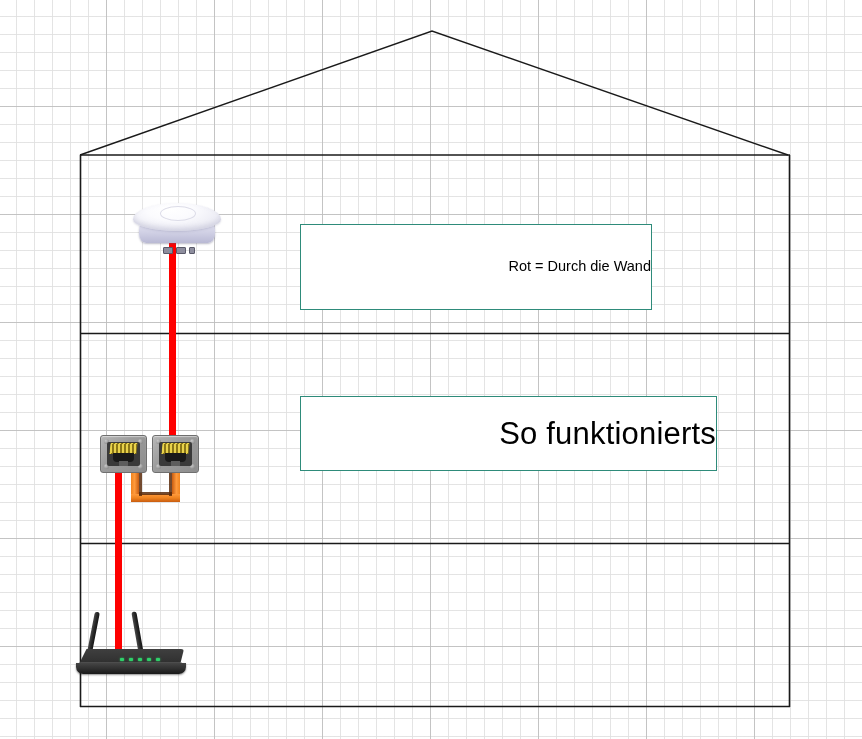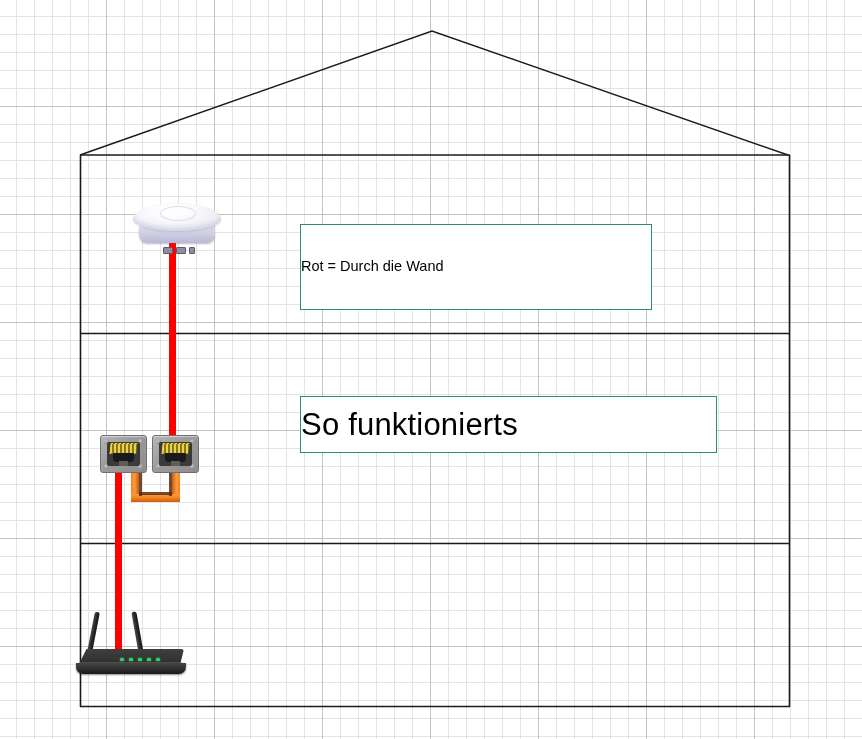--- a/index.html
+++ b/index.html
@@ -25,27 +25,27 @@
   .house-svg{position:absolute;left:0;top:0;width:862px;height:739px;pointer-events:none;}
 
   
   .txtbox{
     position:absolute;
     background:#ffffff;
     border:1px solid #2e8b7a;
     box-sizing:border-box;
     display:flex;
     align-items:center;
-    justify-content:flex-start;
+    justify-content:flex-end;
     text-align:center;
     color:#000000;
   }
   #legend-box{left:300px;top:224px;width:352px;height:86px;}
   #legend-inner{line-height:1.45;font-size:14.5px;}
-  #title-box{left:300px;top:396px;width:417px;height:57px;}
+  #title-box{left:300px;top:396px;width:417px;height:75px;}
   #title-inner{font-size:31px;letter-spacing:.2px;}
 
   
   .cable-red{position:absolute;background:#fe0000;}
   #cable-ap{left:169px;top:236px;width:7px;height:204px;}
   #cable-router{left:115px;top:452px;width:7px;height:216px;}
 
   .orange-seg{position:absolute;}
   #orange-left{left:131px;top:468px;width:8px;height:34px;
     background:linear-gradient(to right,#f0831e 0%,#ff9a3c 45%,#c85c10 100%);}

